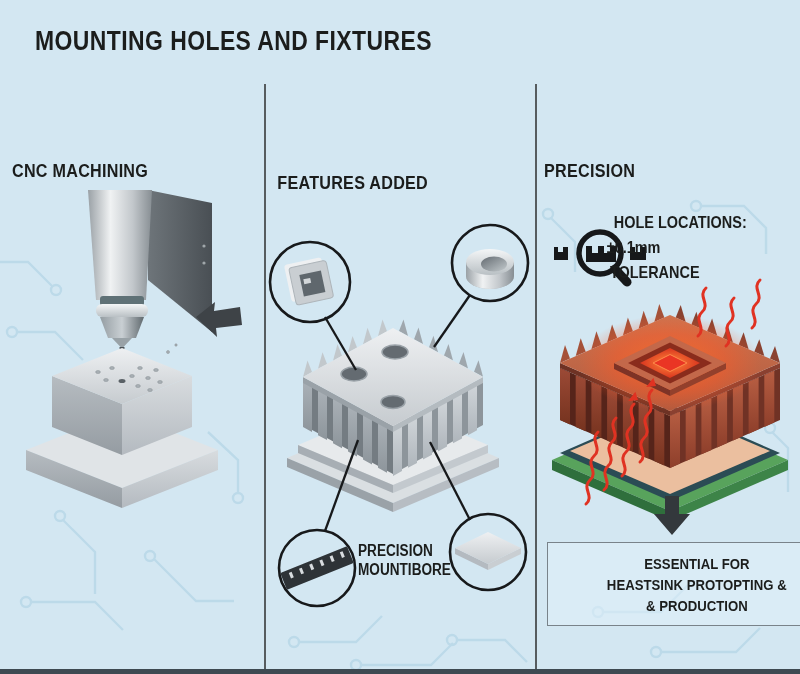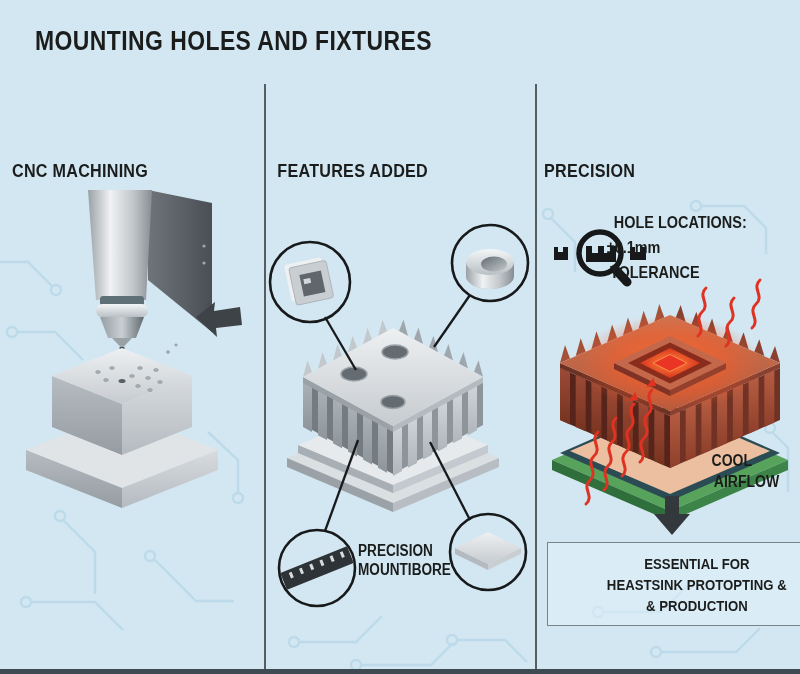--- a/index.html
+++ b/index.html
@@ -9,21 +9,21 @@
     font-family:"Liberation Sans", sans-serif;
     color:#1b1d1c;
   }
   .canvas svg{position:absolute;left:0;top:0;}
   .txt{position:absolute; font-weight:bold; color:#1b1d1c; text-align:left;}
   .cond{display:inline-block; transform:scaleX(.85); transform-origin:50% 50%; white-space:nowrap;}
   .cond-left{display:inline-block; transform:scaleX(.85); transform-origin:0 50%; white-space:nowrap;}
   #title{left:0; top:26px; width:800px; font-size:27px; letter-spacing:.5px;}
   .panel-header{font-size:19px; letter-spacing:.3px;}
   #hdr-cnc{left:0; top:160px; width:264px;}
-  #hdr-features{left:264px; top:160px; width:272px;}
+  #hdr-features{left:264px; top:172px; width:272px;}
   #hdr-precision{left:536px; top:160px; width:264px;}
   .callout-label{font-size:16px; line-height:19px; text-align:left;}
   #lbl-threaded{left:354px; top:255px; width:110px;}
   #lbl-mountibore{left:358px; top:541px; width:130px;}
   #tolerance-block{left:602px; top:210px; width:192px; font-size:17px; line-height:25px;}
   #airflow-label{left:708px; top:450px; width:88px; font-size:16.5px; line-height:21px;}
   #essential-box{
     position:absolute; left:547px; top:542px; width:242px; height:82px;
     border:1.6px solid #79838a; background:rgba(224,240,249,.55);
     display:flex; align-items:center; justify-content:center;padding-left:28px;
@@ -382,24 +382,20 @@
     <span class="cond-left">PRECISION</span><br>
     <span class="cond-left">MOUNTIBORE</span>
   </div>
 
   <div class="txt" id="tolerance-block">
     <span class="cond">HOLE LOCATIONS:</span><br>
     <span class="cond">±0.1mm</span><br>
     <span class="cond">TOLERANCE</span>
   </div>
 
-  <div class="txt" id="airflow-label">
-    <span class="cond">COOL</span><br>
-    <span class="cond">AIRFLOW</span>
-  </div>
 
   <div id="essential-box">
     <div class="inner">
       <span class="cond">ESSENTIAL FOR</span><br>
       <span class="cond">HEASTSINK PROTOPTING &amp;</span><br>
       <span class="cond">&amp; PRODUCTION</span>
     </div>
   </div>
 
 </div>

